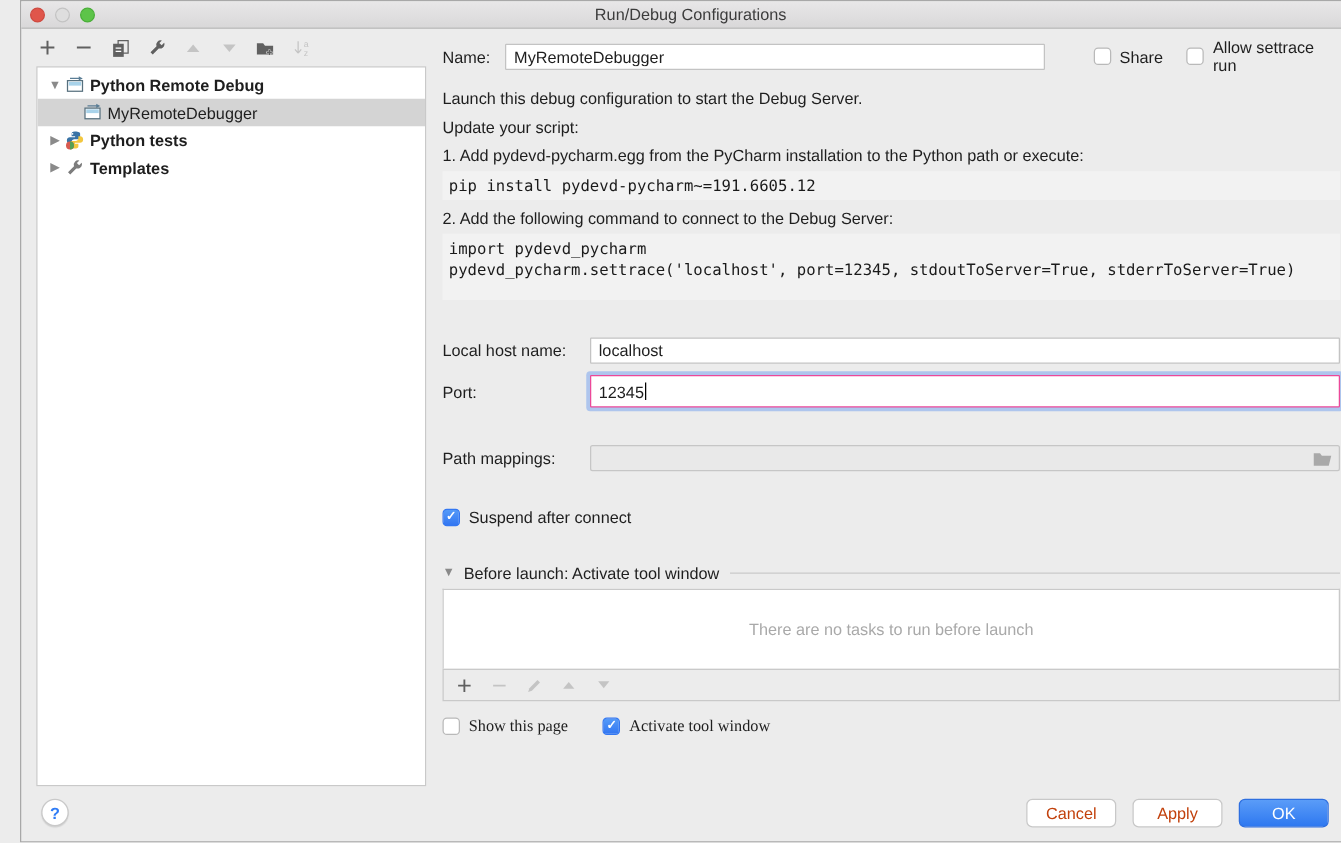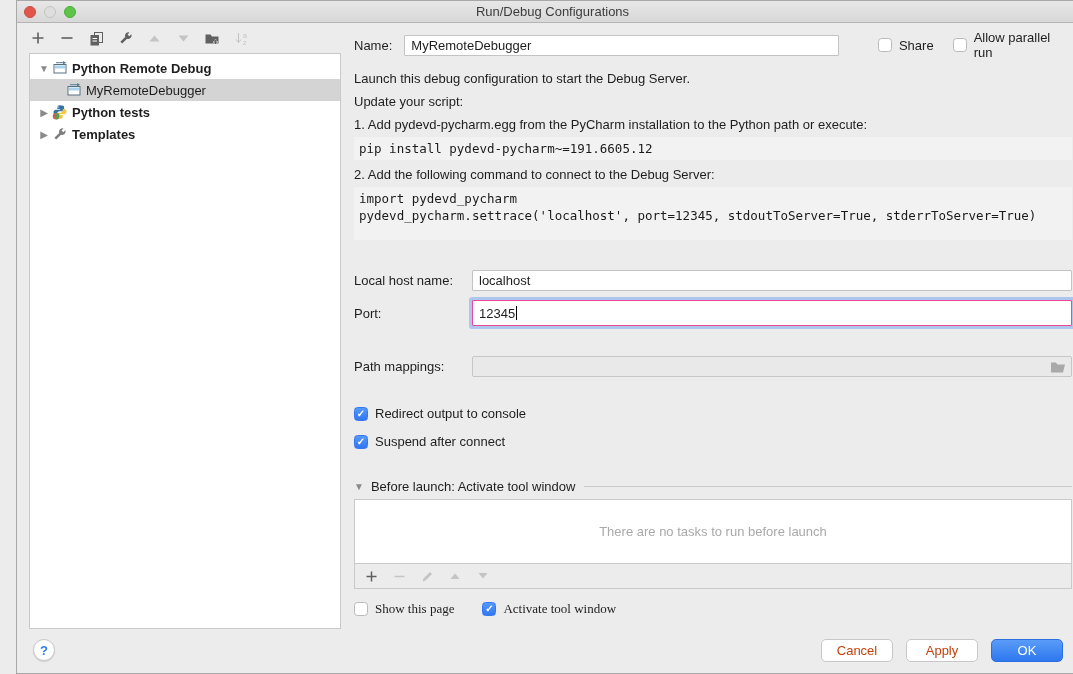--- a/index.html
+++ b/index.html
@@ -267,21 +267,21 @@
 
       <div class="row name-row">
         <span class="nlabel">Name:</span>
         <input class="text name-input" type="text" value="MyRemoteDebugger" style="">
         <span class="share-group row">
           <span class="cb"></span>
           <span class="cb-label">Share</span>
         </span>
         <span class="apr-group row">
           <span class="cb"></span>
-          <span class="cb-label">Allow parallel run</span>
+          <span class="cb-label">Allow settrace run</span>
         </span>
       </div>
 
       <div class="desc">Launch this debug configuration to start the Debug Server.</div>
       <div class="desc desc2">Update your script:</div>
       <div class="step">1. Add pydevd-pycharm.egg from the PyCharm installation to the Python path or execute:</div>
       <div class="codeblock">pip install pydevd-pycharm~=191.6605.12</div>
       <div class="step">2. Add the following command to connect to the Debug Server:</div>
       <div class="codeblock tall"><span>import pydevd_pycharm</span><br><span>pydevd_pycharm.settrace('localhost', port=12345, stdoutToServer=True, stderrToServer=True)</span></div>
 
@@ -305,24 +305,20 @@
             <svg width="16" height="13">
                 <path d="M1 2.5h5l1.5 2H15l-2 8H1z" fill="#a9a9a9"></path>
                 <path d="M1 2.5v10h12" fill="none"></path>
               </svg>
           </span>
         </div>
       </div>
 
       <div class="cbrow">
         <span class="cb on"></span>
-        <span class="cb-label">Redirect output to console</span>
-      </div>
-      <div class="cbrow">
-        <span class="cb on"></span>
         <span class="cb-label">Suspend after connect</span>
       </div>
 
       <div class="bl-header">
         <span class="arrow">▼</span>
         <span>Before launch: Activate tool window</span>
         <span class="line"></span>
       </div>
 
       <div class="tasks-box">

